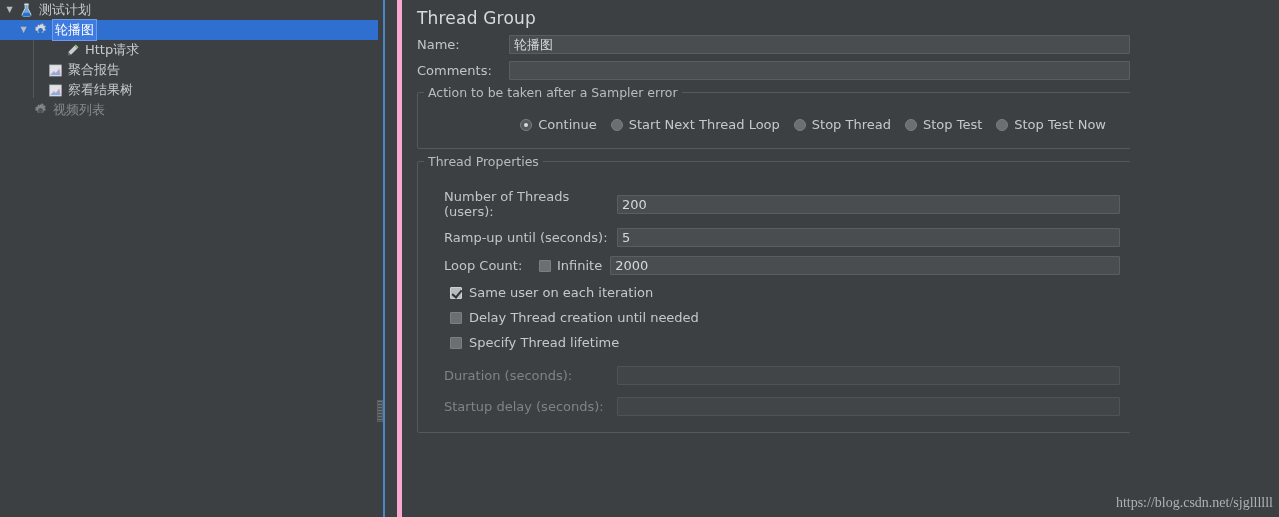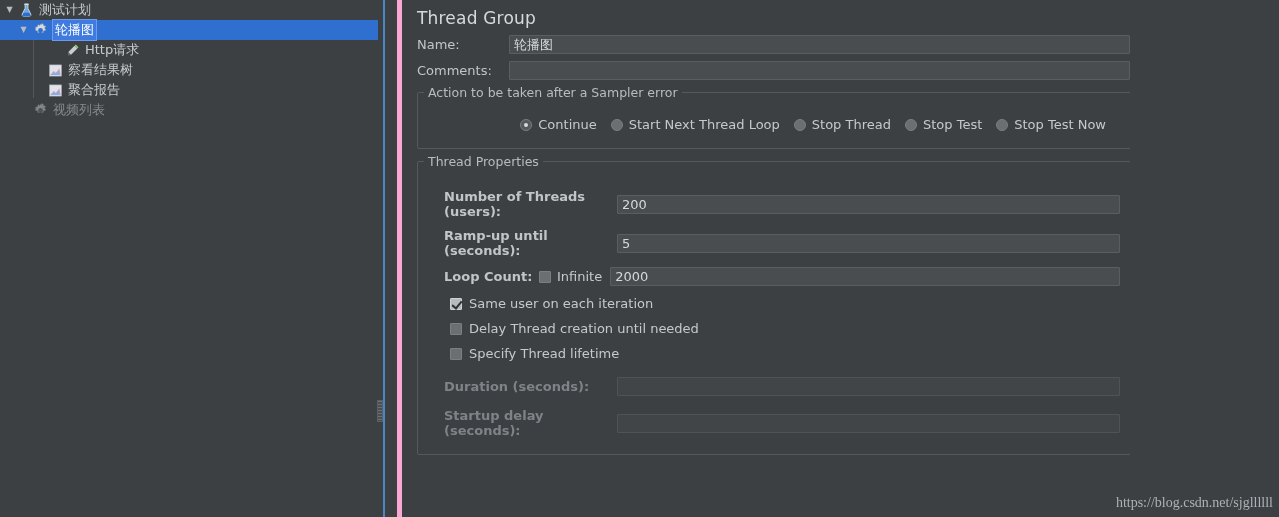--- a/index.html
+++ b/index.html
@@ -230,21 +230,20 @@
     padding-left: 5px;
   }
   .prop-label {
     font-size: 13px;
     color: #c2c5c8;
     flex: 0 0 auto;
     width: 184px;
     text-align: left;
     padding-left: 11px;
     box-sizing: border-box;
-    font-weight: bold;
   }
   .prop-label.dim { color: #7f8387; }
 
   .chk {
     width: 12px; height: 12px;
     background: #6b6f72;
     border: 1px solid #7b7f82;
     box-sizing: border-box;
     flex: 0 0 12px;
     margin-right: 7px;
@@ -335,33 +334,33 @@
 
   <div class="tree-row" style="padding-left:31px;">
     <span class="spacer"></span>
     <span class="tree-ico">
       <svg width="15" height="15" viewBox="0 0 16 16">
         <rect x="1.5" y="2" width="13" height="12" fill="#dfe3e7" stroke="#9aa0a6" stroke-width="0.6"></rect>
         <path d="M2.5 12.8l3.6-4.4 2.4 2.3 3.6-5.1 1.4 7.2z" fill="#ef8fb8"></path>
         <path d="M2.5 12.8l3.1-2.6 2.5 1.1 3.3-3.5 1.5 5z" fill="#7fb3e8"></path>
       </svg>
     </span>
-    <span class="tree-label">察看结果树</span>
+    <span class="tree-label">聚合报告</span>
   </div>
 
   <div class="tree-row" style="padding-left:31px;">
     <span class="spacer"></span>
     <span class="tree-ico">
       <svg width="15" height="15" viewBox="0 0 16 16">
         <rect x="1.5" y="2" width="13" height="12" fill="#dfe3e7" stroke="#9aa0a6" stroke-width="0.6"></rect>
         <path d="M2.5 12.8l3.6-4.4 2.4 2.3 3.6-5.1 1.4 7.2z" fill="#ef8fb8"></path>
         <path d="M2.5 12.8l3.1-2.6 2.5 1.1 3.3-3.5 1.5 5z" fill="#7fb3e8"></path>
       </svg>
     </span>
-    <span class="tree-label">聚合报告</span>
+    <span class="tree-label">察看结果树</span>
   </div>
 
   <div class="tree-row" style="padding-left:16px;">
     <span class="spacer"></span>
     <span class="tree-ico ico-dim">
       <svg width="15" height="15" viewBox="0 0 16 16">
         <path d="M8 1.2l1.1.3.5-1 1.5.7-.2 1.1.9.8 1.1-.3.6 1.5-1 .6v1.2l1 .6-.6 1.5-1.1-.3-.9.8.2 1.1-1.5.7-.5-1-1.1.3-1.1-.3-.5 1-1.5-.7.2-1.1-.9-.8-1.1.3-.6-1.5 1-.6V6.2l-1-.6.6-1.5 1.1.3.9-.8-.2-1.1 1.5-.7.5 1z" fill="#d7dbe0" stroke="#9aa0a6" stroke-width="0.5"></path>
         <circle cx="8" cy="8" r="2.6" fill="#2f6fd0"></circle>
       </svg>
     </span>

